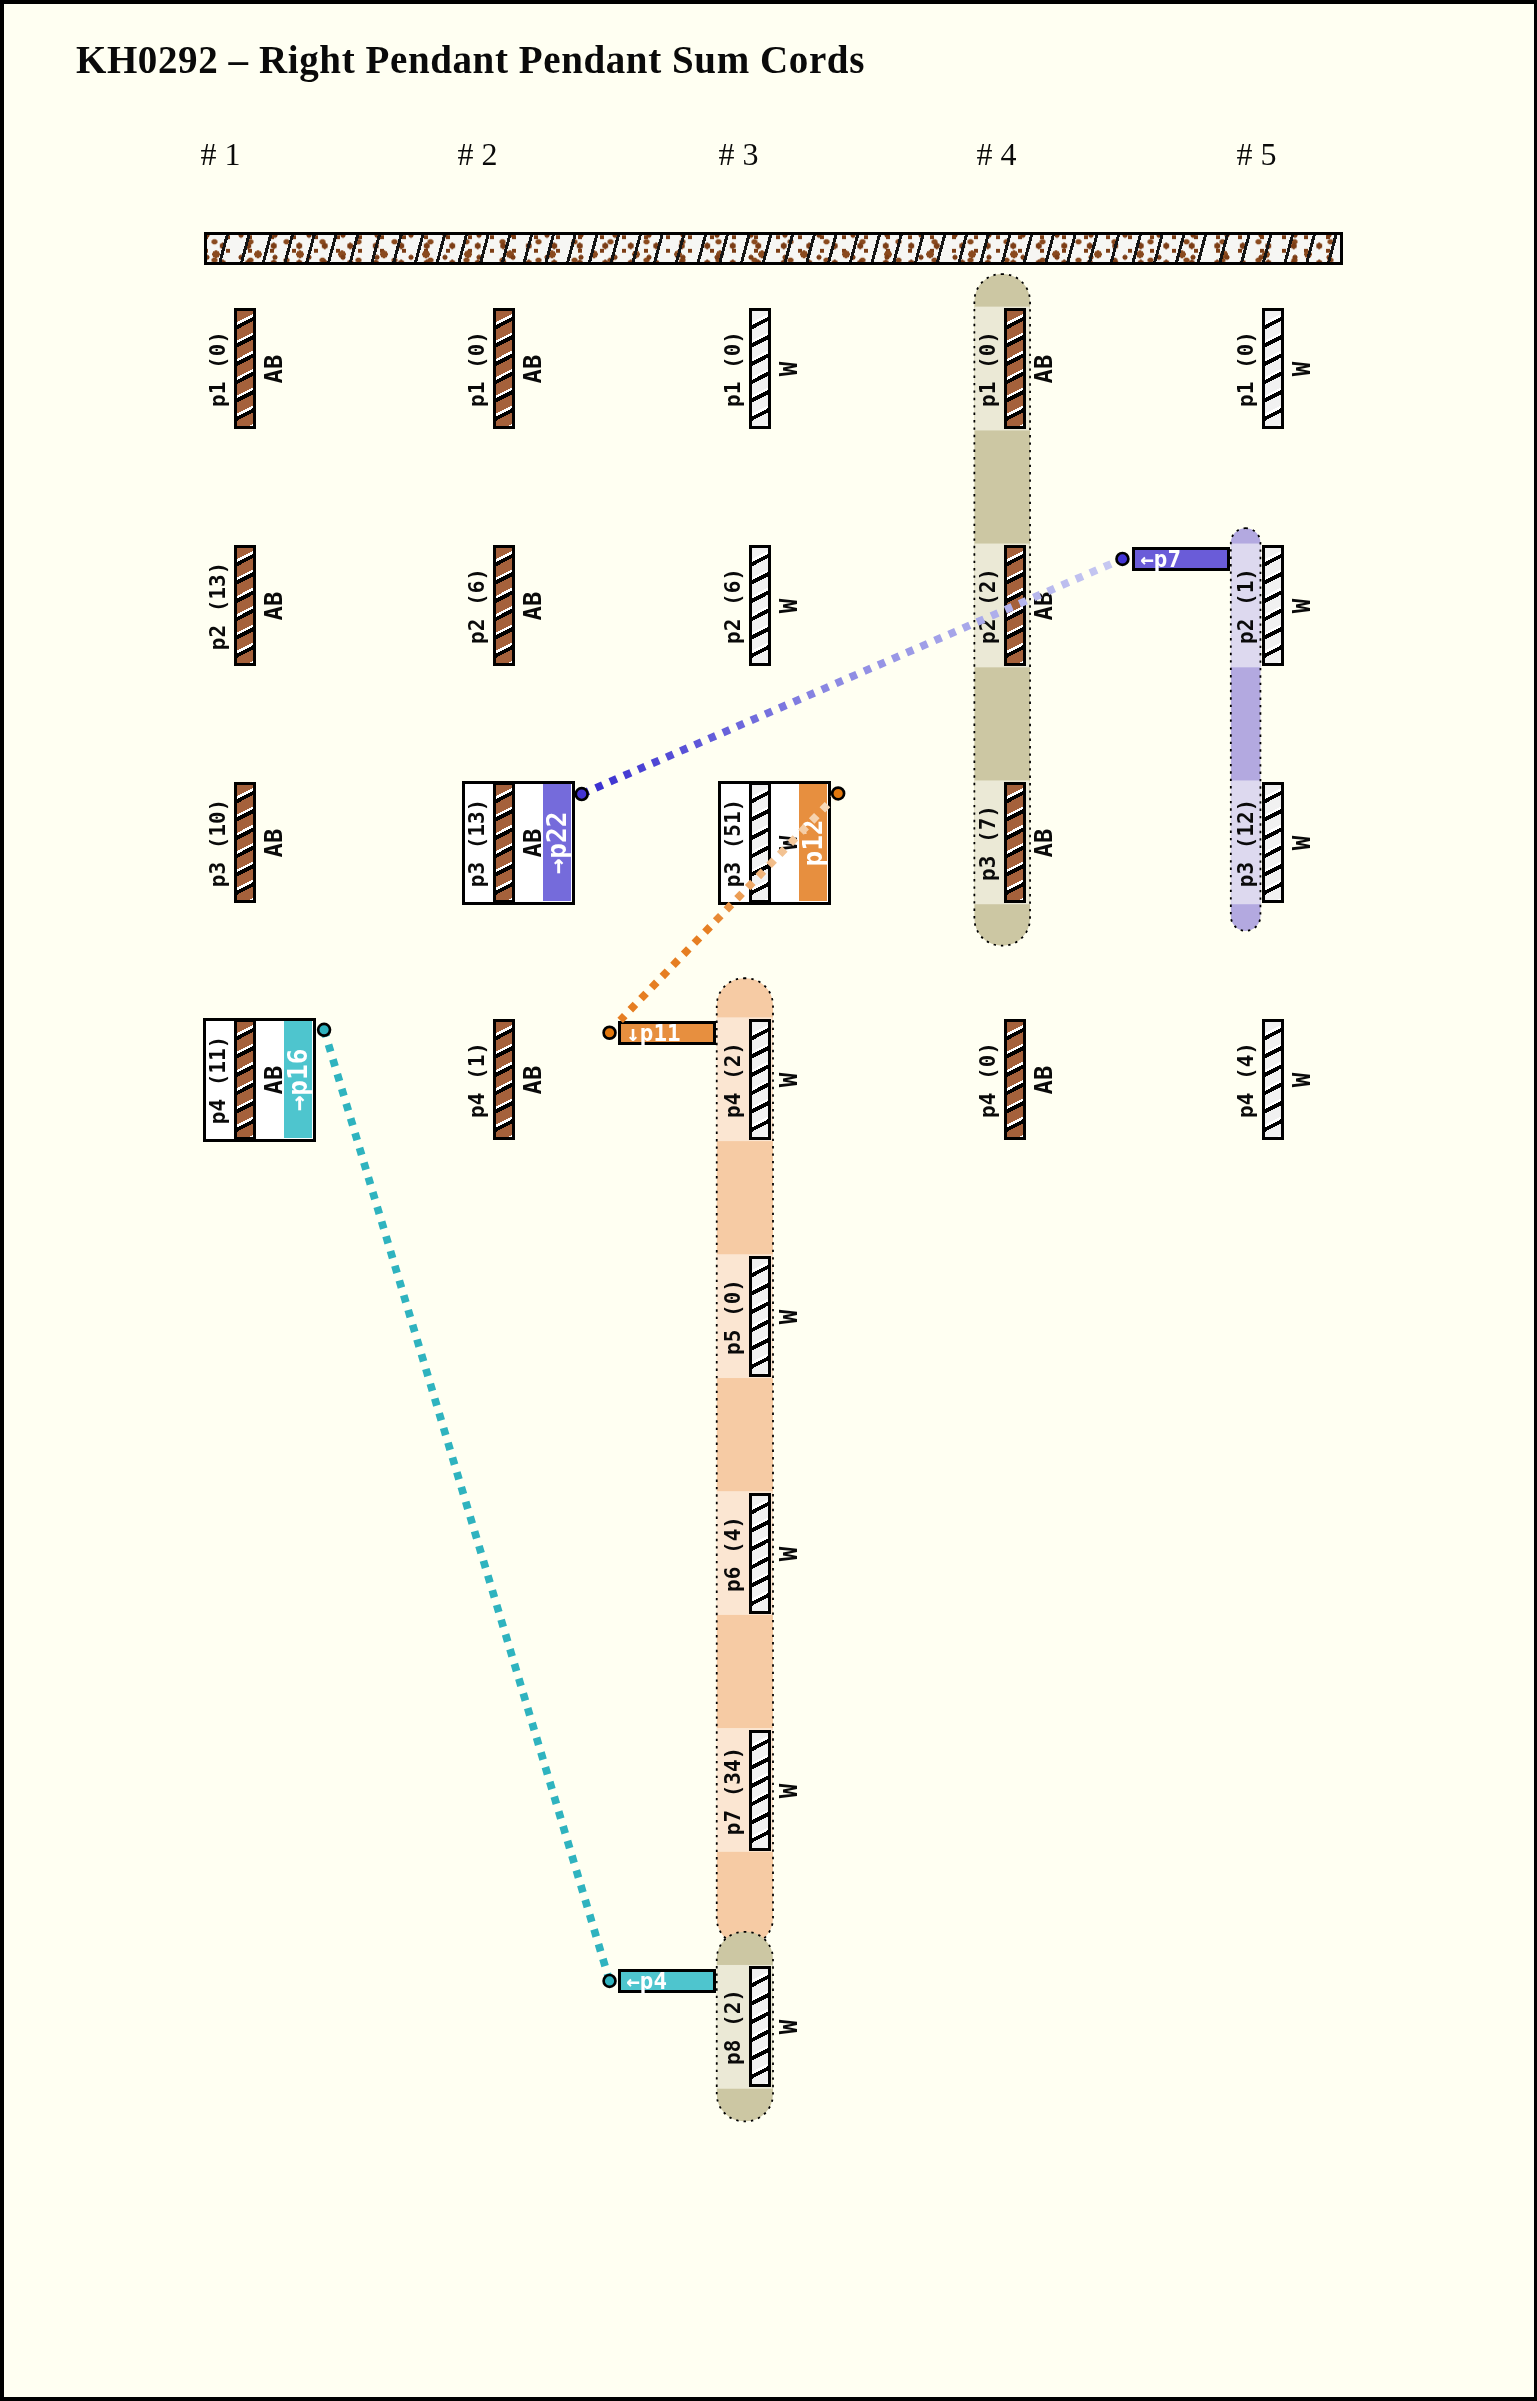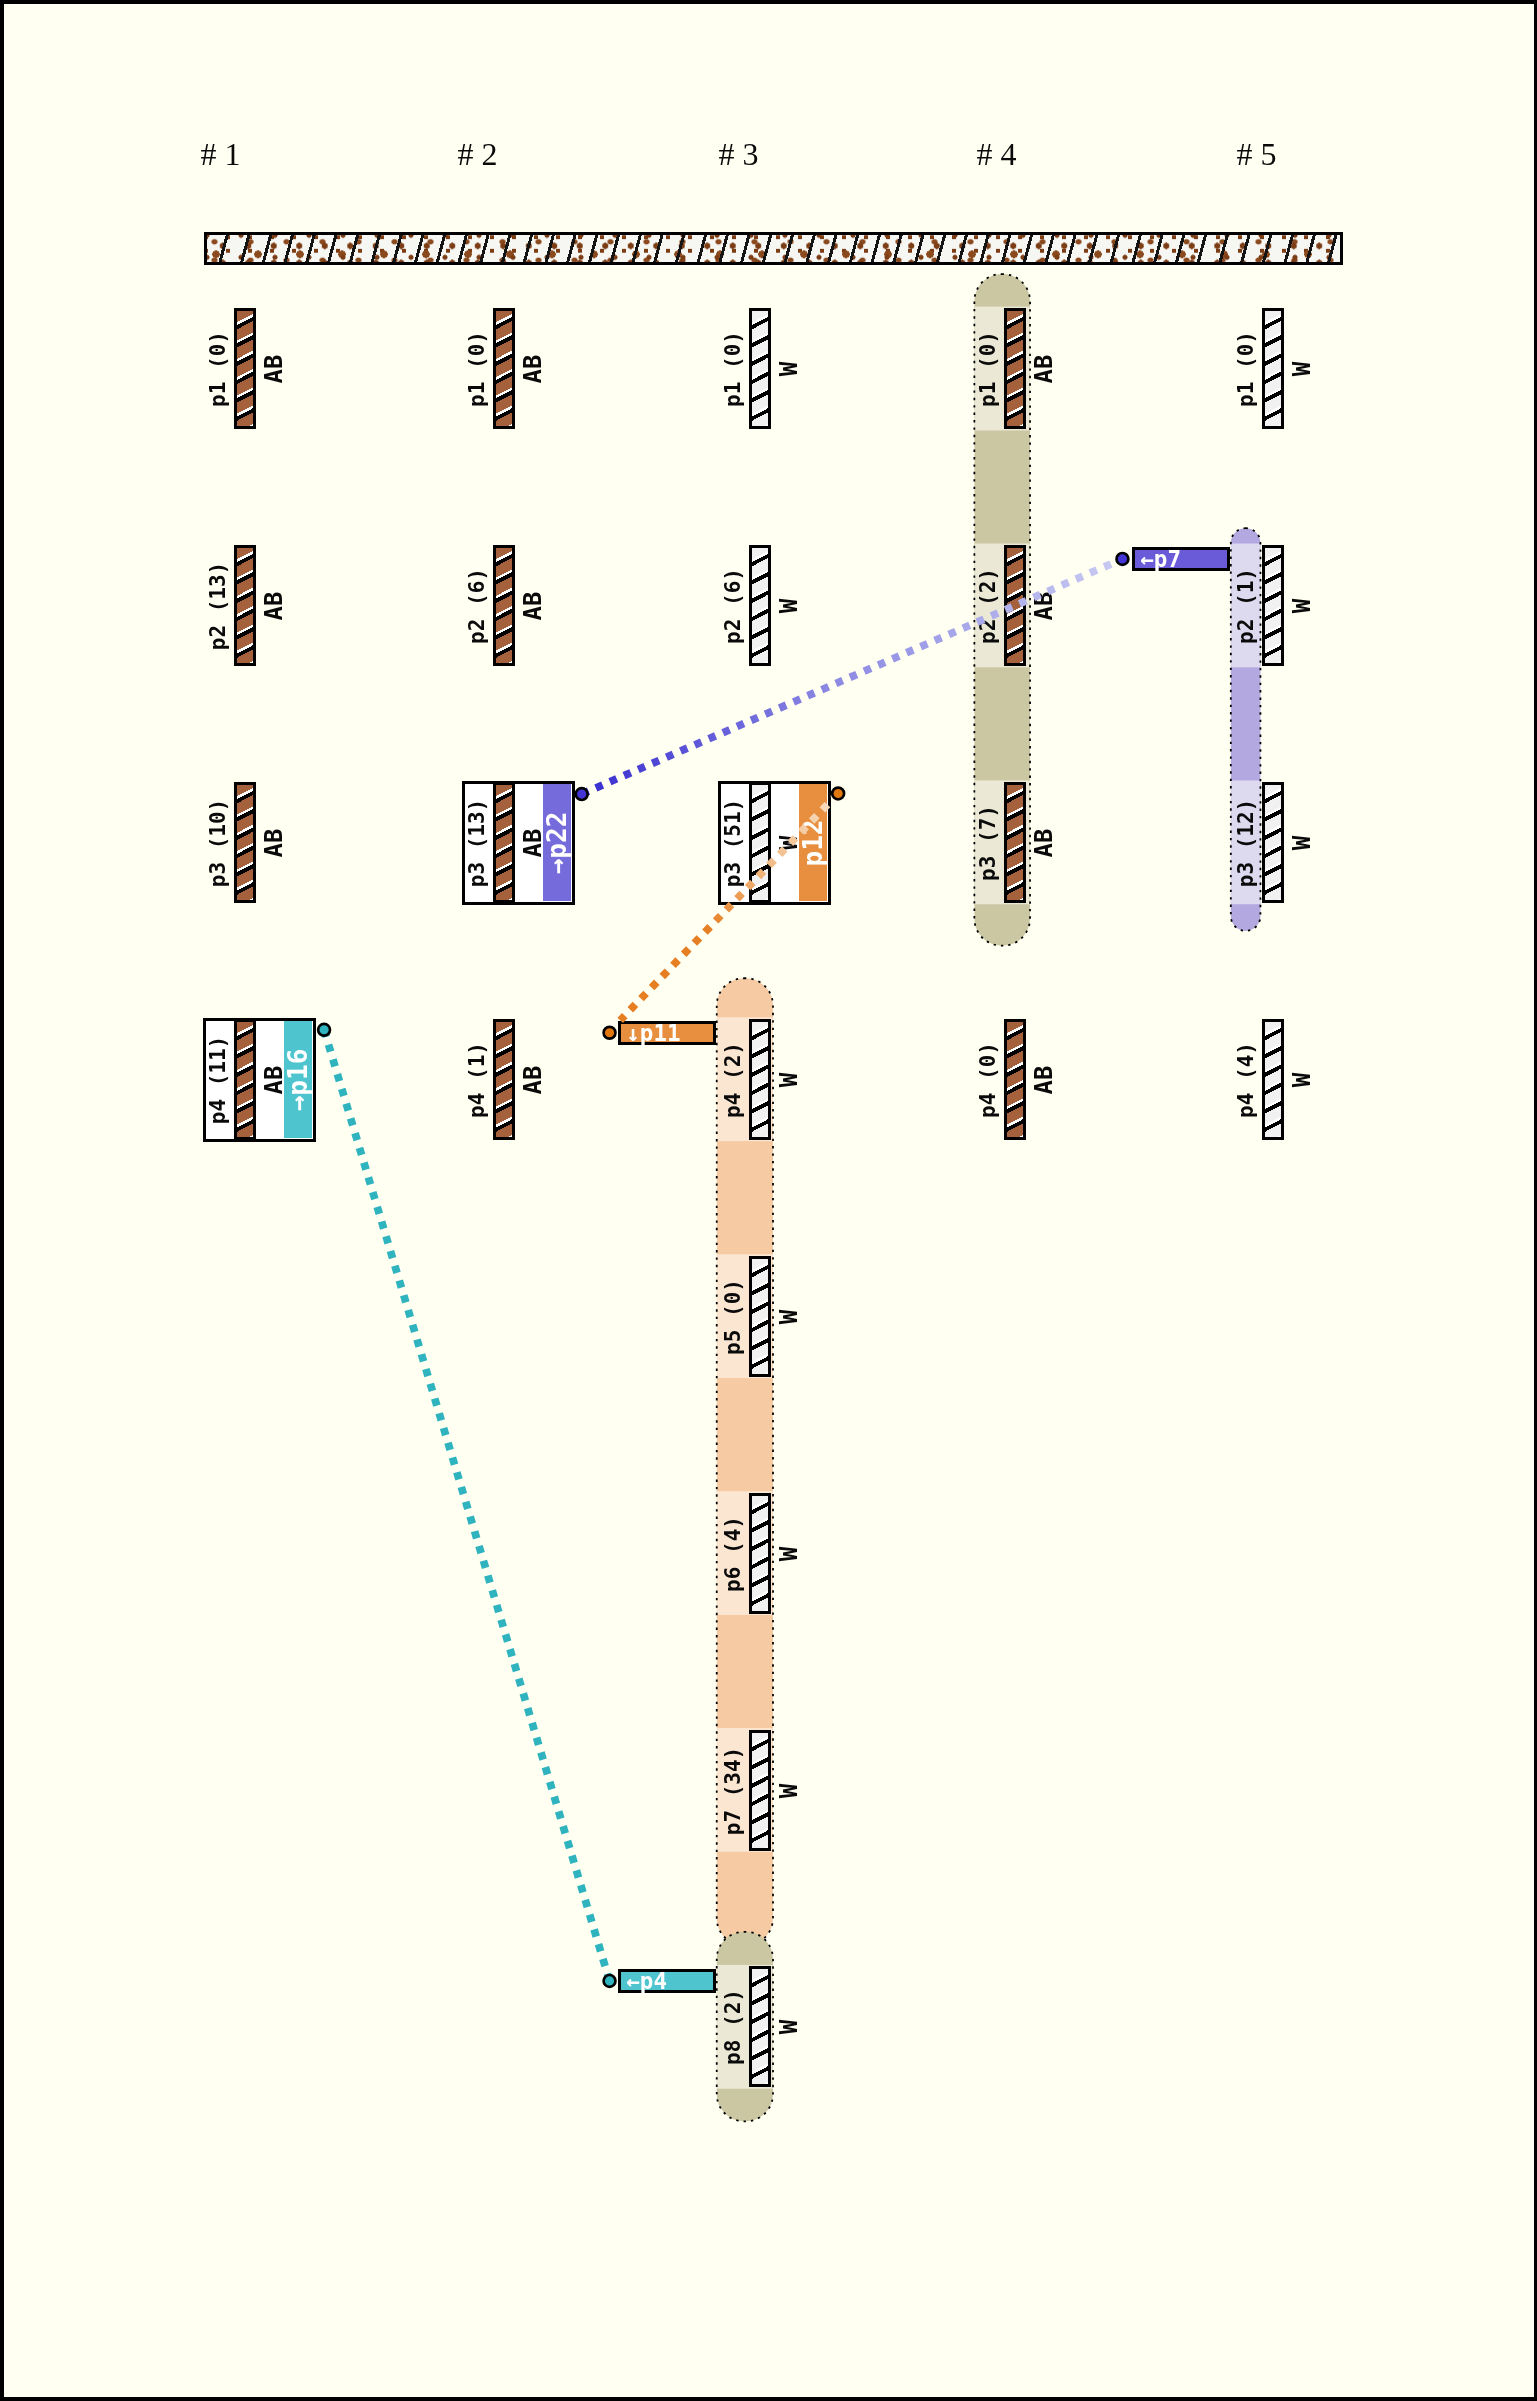--- a/index.html
+++ b/index.html
@@ -29,20 +29,21 @@
   .prodbar .vtext{left:0;top:0;width:100%;height:100%;}
   .prodbar span{font-size:26px;color:#fff;}
   .cbox{position:absolute;box-sizing:border-box;border:3.6px solid #000;color:#fff;font-weight:bold;font-size:22.5px;display:flex;align-items:center;}
   .cbox span{padding-left:5.3px;line-height:1;}
   svg.layer{position:absolute;left:0;top:0;}
 </style>
 </head>
 <body>
 
 <div class="page" id="diagram">
+  <div class="title">KH0292 – Right Pendant Pendant Sum Cords</div>
 <div class="colheader" style="left: 169px; top: 132px;"># 1</div>
     <div class="colheader" style="left: 426px; top: 132px;"># 2</div>
     <div class="colheader" style="left: 687px; top: 132px;"># 3</div>
     <div class="colheader" style="left: 945px; top: 132px;"># 4</div>
     <div class="colheader" style="left: 1205px; top: 132px;"># 5</div>
     <div class="cord" style="left: 200px; top: 228px; width: 1139px; height: 33px;"></div>
     <svg class="layer" width="1538" height="2401" viewBox="0 0 2596 4054">
       <rect x="1638" y="456" width="94" height="1134" rx="46" fill="#CCC7A3"></rect>
       <rect x="1638.5" y="511" width="93" height="209" fill="#EBE9D6"></rect>
       <rect x="1638.5" y="911" width="93" height="209" fill="#EBE9D6"></rect>

